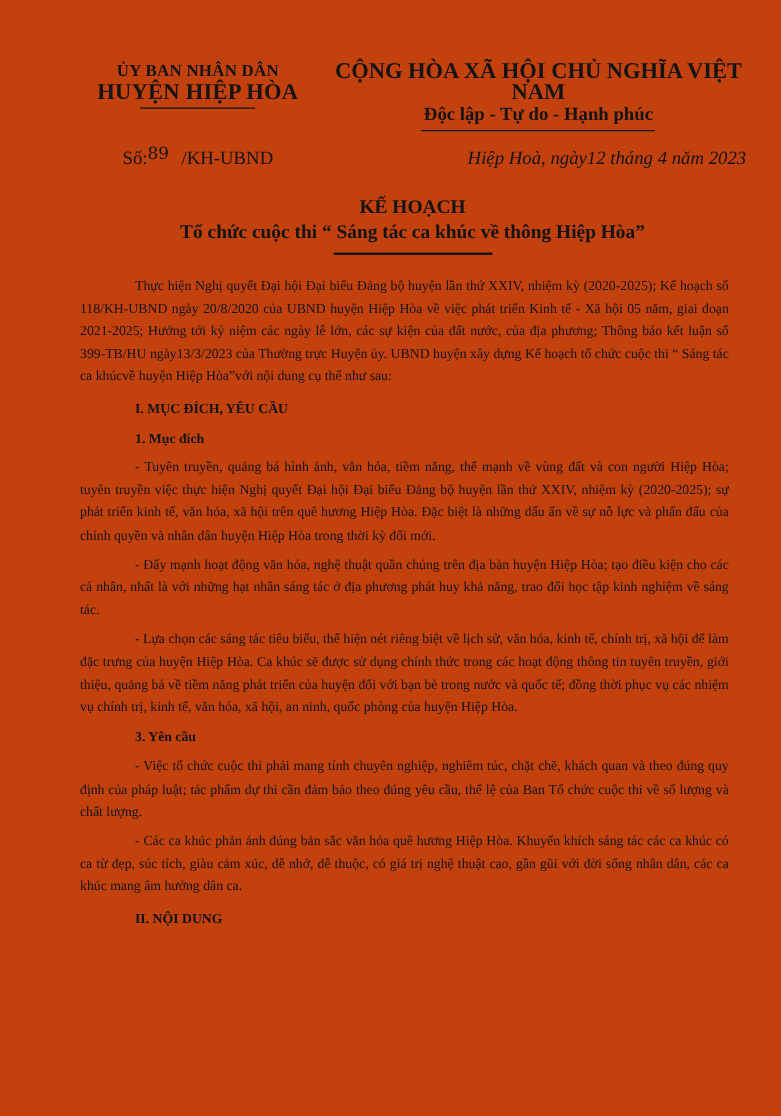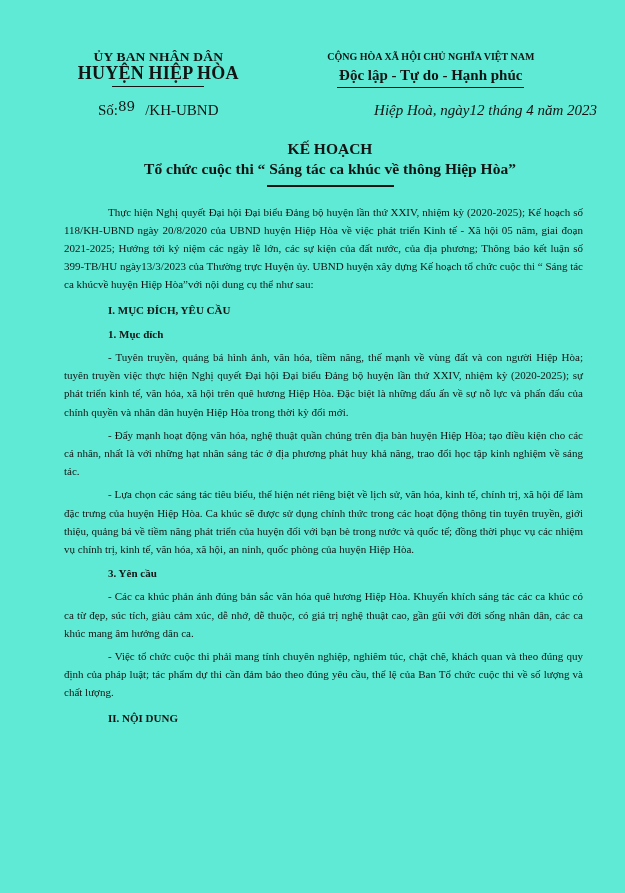--- a/index.html
+++ b/index.html
@@ -1,38 +1,38 @@
 <!DOCTYPE html>
 <html><head>
 <meta charset="utf-8">
 <style>
   html, body { margin: 0; padding: 0; background: #ffffff; }
   .page {
     position: relative;
     width: 625px;
     height: 893px;
     margin: 0 auto;
-    background: #5eead4;
+    background: #c2410c;
     color: #141414;
     font-family: "Liberation Serif", "DejaVu Serif", serif;
     overflow: hidden;
     box-sizing: border-box;
   }
   
   .hdr {
     display: flex;
     padding: 48px 28px 0 52px;
     box-sizing: border-box;
   }
   .hdr-left  { width: 39%; text-align: center; }
   .hdr-right { width: 61%; text-align: center; }
   .org-line1 { font-weight: bold; font-size: 13.5px; line-height: 17px; letter-spacing: .2px; }
   .org-line2 { font-weight: bold; font-size: 18px; line-height: 17px; letter-spacing: .2px; }
   .org-rule  { width: 92px; height: 1.4px; background: #141414; margin: 4px auto 0; }
-  .nat-line1 { font-weight: bold; font-size: 10px; line-height: 17px; }
+  .nat-line1 { font-weight: bold; font-size: 18px; line-height: 17px; }
   .nat-motto {
     display: inline-block;
     font-weight: bold;
     font-size: 15px;
     line-height: 19px;
     margin-top: 1px;
     padding: 0 2px 2px;
     border-bottom: 1.5px solid #141414;
   }
   .hdr2 { display: flex; padding: 14px 28px 0 52px; box-sizing: border-box; }
@@ -98,19 +98,19 @@
     <p class="para">Thực hiện Nghị quyết Đại hội Đại biểu Đảng bộ huyện lần thứ XXIV, nhiệm kỳ (2020-2025); Kế hoạch số 118/KH-UBND ngày 20/8/2020 của UBND huyện Hiệp Hòa về việc phát triển Kinh tế - Xã hội 05 năm, giai đoạn 2021-2025; Hướng tới kỷ niệm các ngày lễ lớn, các sự kiện của đất nước, của địa phương; Thông báo kết luận số 399-TB/HU ngày13/3/2023 của Thường trực Huyện ủy. UBND huyện xây dựng Kế hoạch tổ chức cuộc thi “ Sáng tác ca khúcvề huyện Hiệp Hòa”với nội dung cụ thể như sau:</p>
 
     <div class="heading-1">I. MỤC ĐÍCH, YÊU CẦU</div>
 
     <div class="heading-2">1. Mục đích</div>
     <p class="para">- Tuyên truyền, quảng bá hình ảnh, văn hóa, tiềm năng, thế mạnh về vùng đất và con người Hiệp Hòa; tuyên truyền việc thực hiện Nghị quyết Đại hội Đại biểu Đảng bộ huyện lần thứ XXIV, nhiệm kỳ (2020-2025); sự phát triển kinh tế, văn hóa, xã hội trên quê hương Hiệp Hòa. Đặc biệt là những dấu ấn về sự nỗ lực và phấn đấu của chính quyền và nhân dân huyện Hiệp Hòa trong thời kỳ đổi mới.</p>
     <p class="para">- Đẩy mạnh hoạt động văn hóa, nghệ thuật quần chúng trên địa bàn huyện Hiệp Hòa; tạo điều kiện cho các cá nhân, nhất là với những hạt nhân sáng tác ở địa phương phát huy khả năng, trao đổi học tập kinh nghiệm về sáng tác.</p>
     <p class="para">- Lựa chọn các sáng tác tiêu biểu, thể hiện nét riêng biệt về lịch sử, văn hóa, kinh tế, chính trị, xã hội để làm đặc trưng của huyện Hiệp Hòa. Ca khúc sẽ được sử dụng chính thức trong các hoạt động thông tin tuyên truyền, giới thiệu, quảng bá về tiềm năng phát triển của huyện đối với bạn bè trong nước và quốc tế; đồng thời phục vụ các nhiệm vụ chính trị, kinh tế, văn hóa, xã hội, an ninh, quốc phòng của huyện Hiệp Hòa.</p>
 
     <div class="heading-2">3. Yên cầu</div>
+    <p class="para">- Việc tổ chức cuộc thi phải mang tính chuyên nghiệp, nghiêm túc, chặt chẽ, khách quan và theo đúng quy định của pháp luật; tác phẩm dự thi cần đảm bảo theo đúng yêu cầu, thể lệ của Ban Tổ chức cuộc thi về số lượng và chất lượng.</p>
     <p class="para">- Các ca khúc phản ánh đúng bản sắc văn hóa quê hương Hiệp Hòa. Khuyến khích sáng tác các ca khúc có ca từ đẹp, súc tích, giàu cảm xúc, dễ nhớ, dễ thuộc, có giá trị nghệ thuật cao, gần gũi với đời sống nhân dân, các ca khúc mang âm hưởng dân ca.</p>
-    <p class="para">- Việc tổ chức cuộc thi phải mang tính chuyên nghiệp, nghiêm túc, chặt chẽ, khách quan và theo đúng quy định của pháp luật; tác phẩm dự thi cần đảm bảo theo đúng yêu cầu, thể lệ của Ban Tổ chức cuộc thi về số lượng và chất lượng.</p>
 
     <div class="heading-1">II. NỘI DUNG</div>
   </div>
 
 </div>
 
 </body></html>

